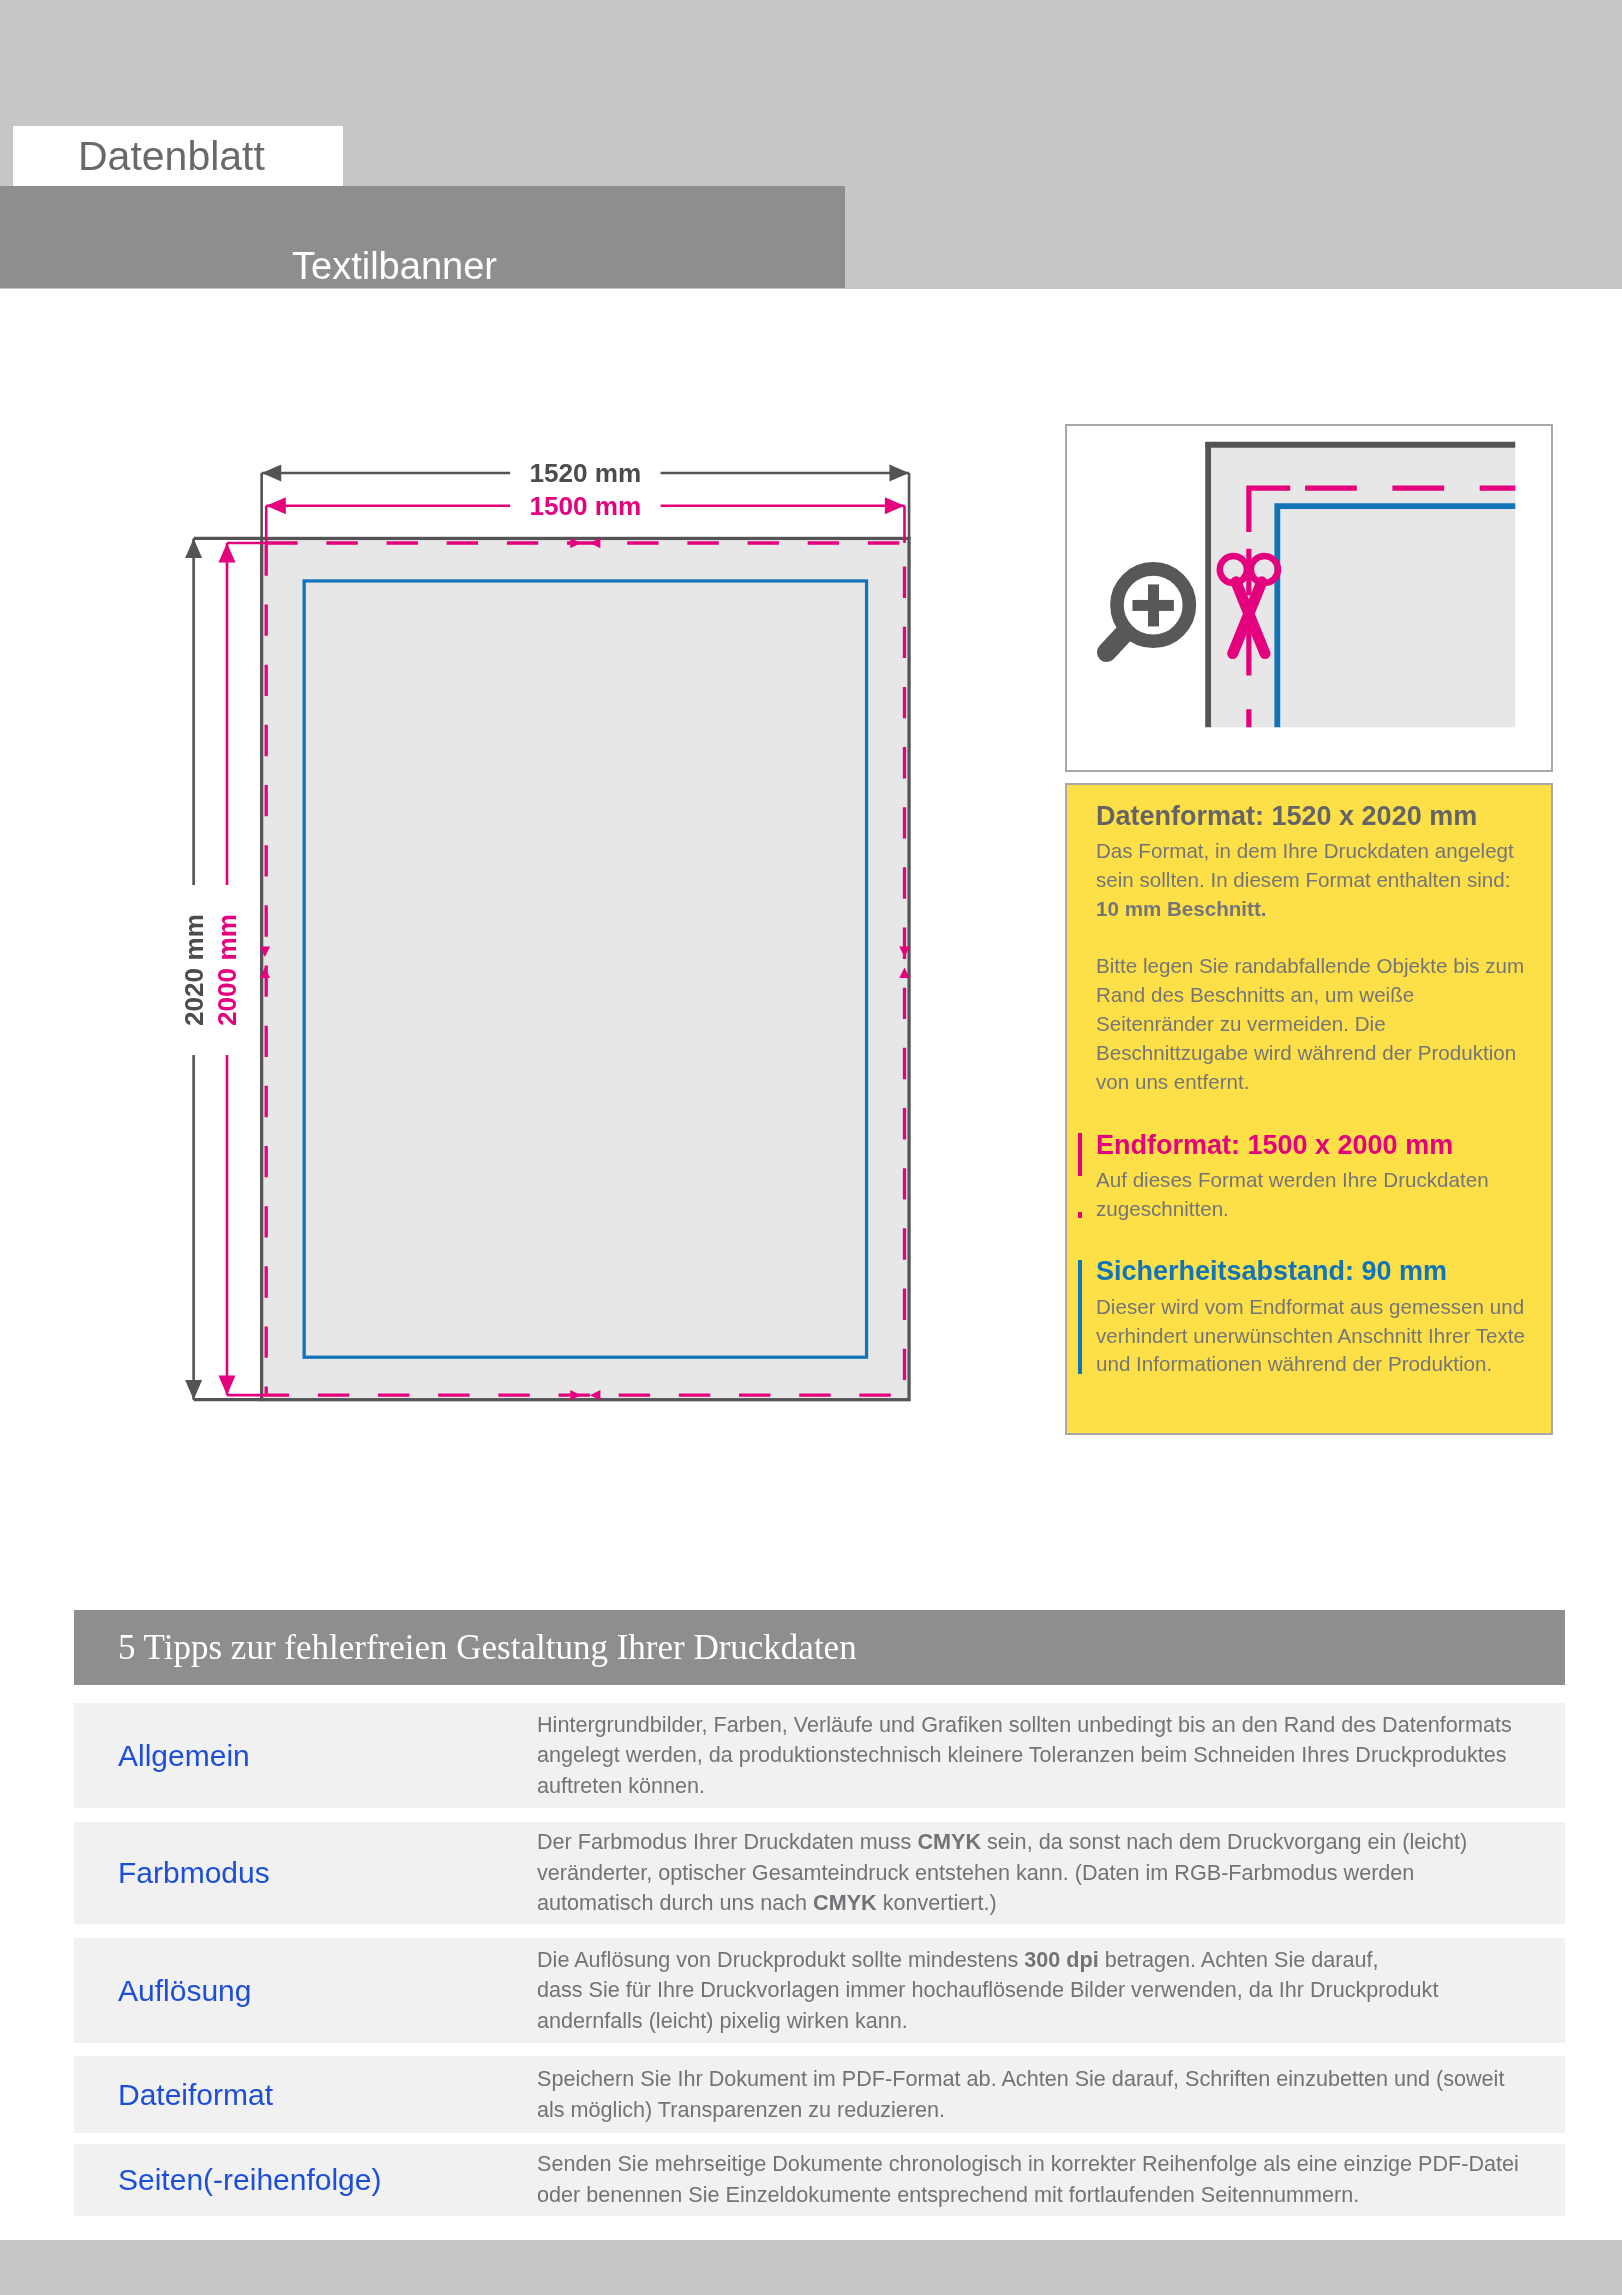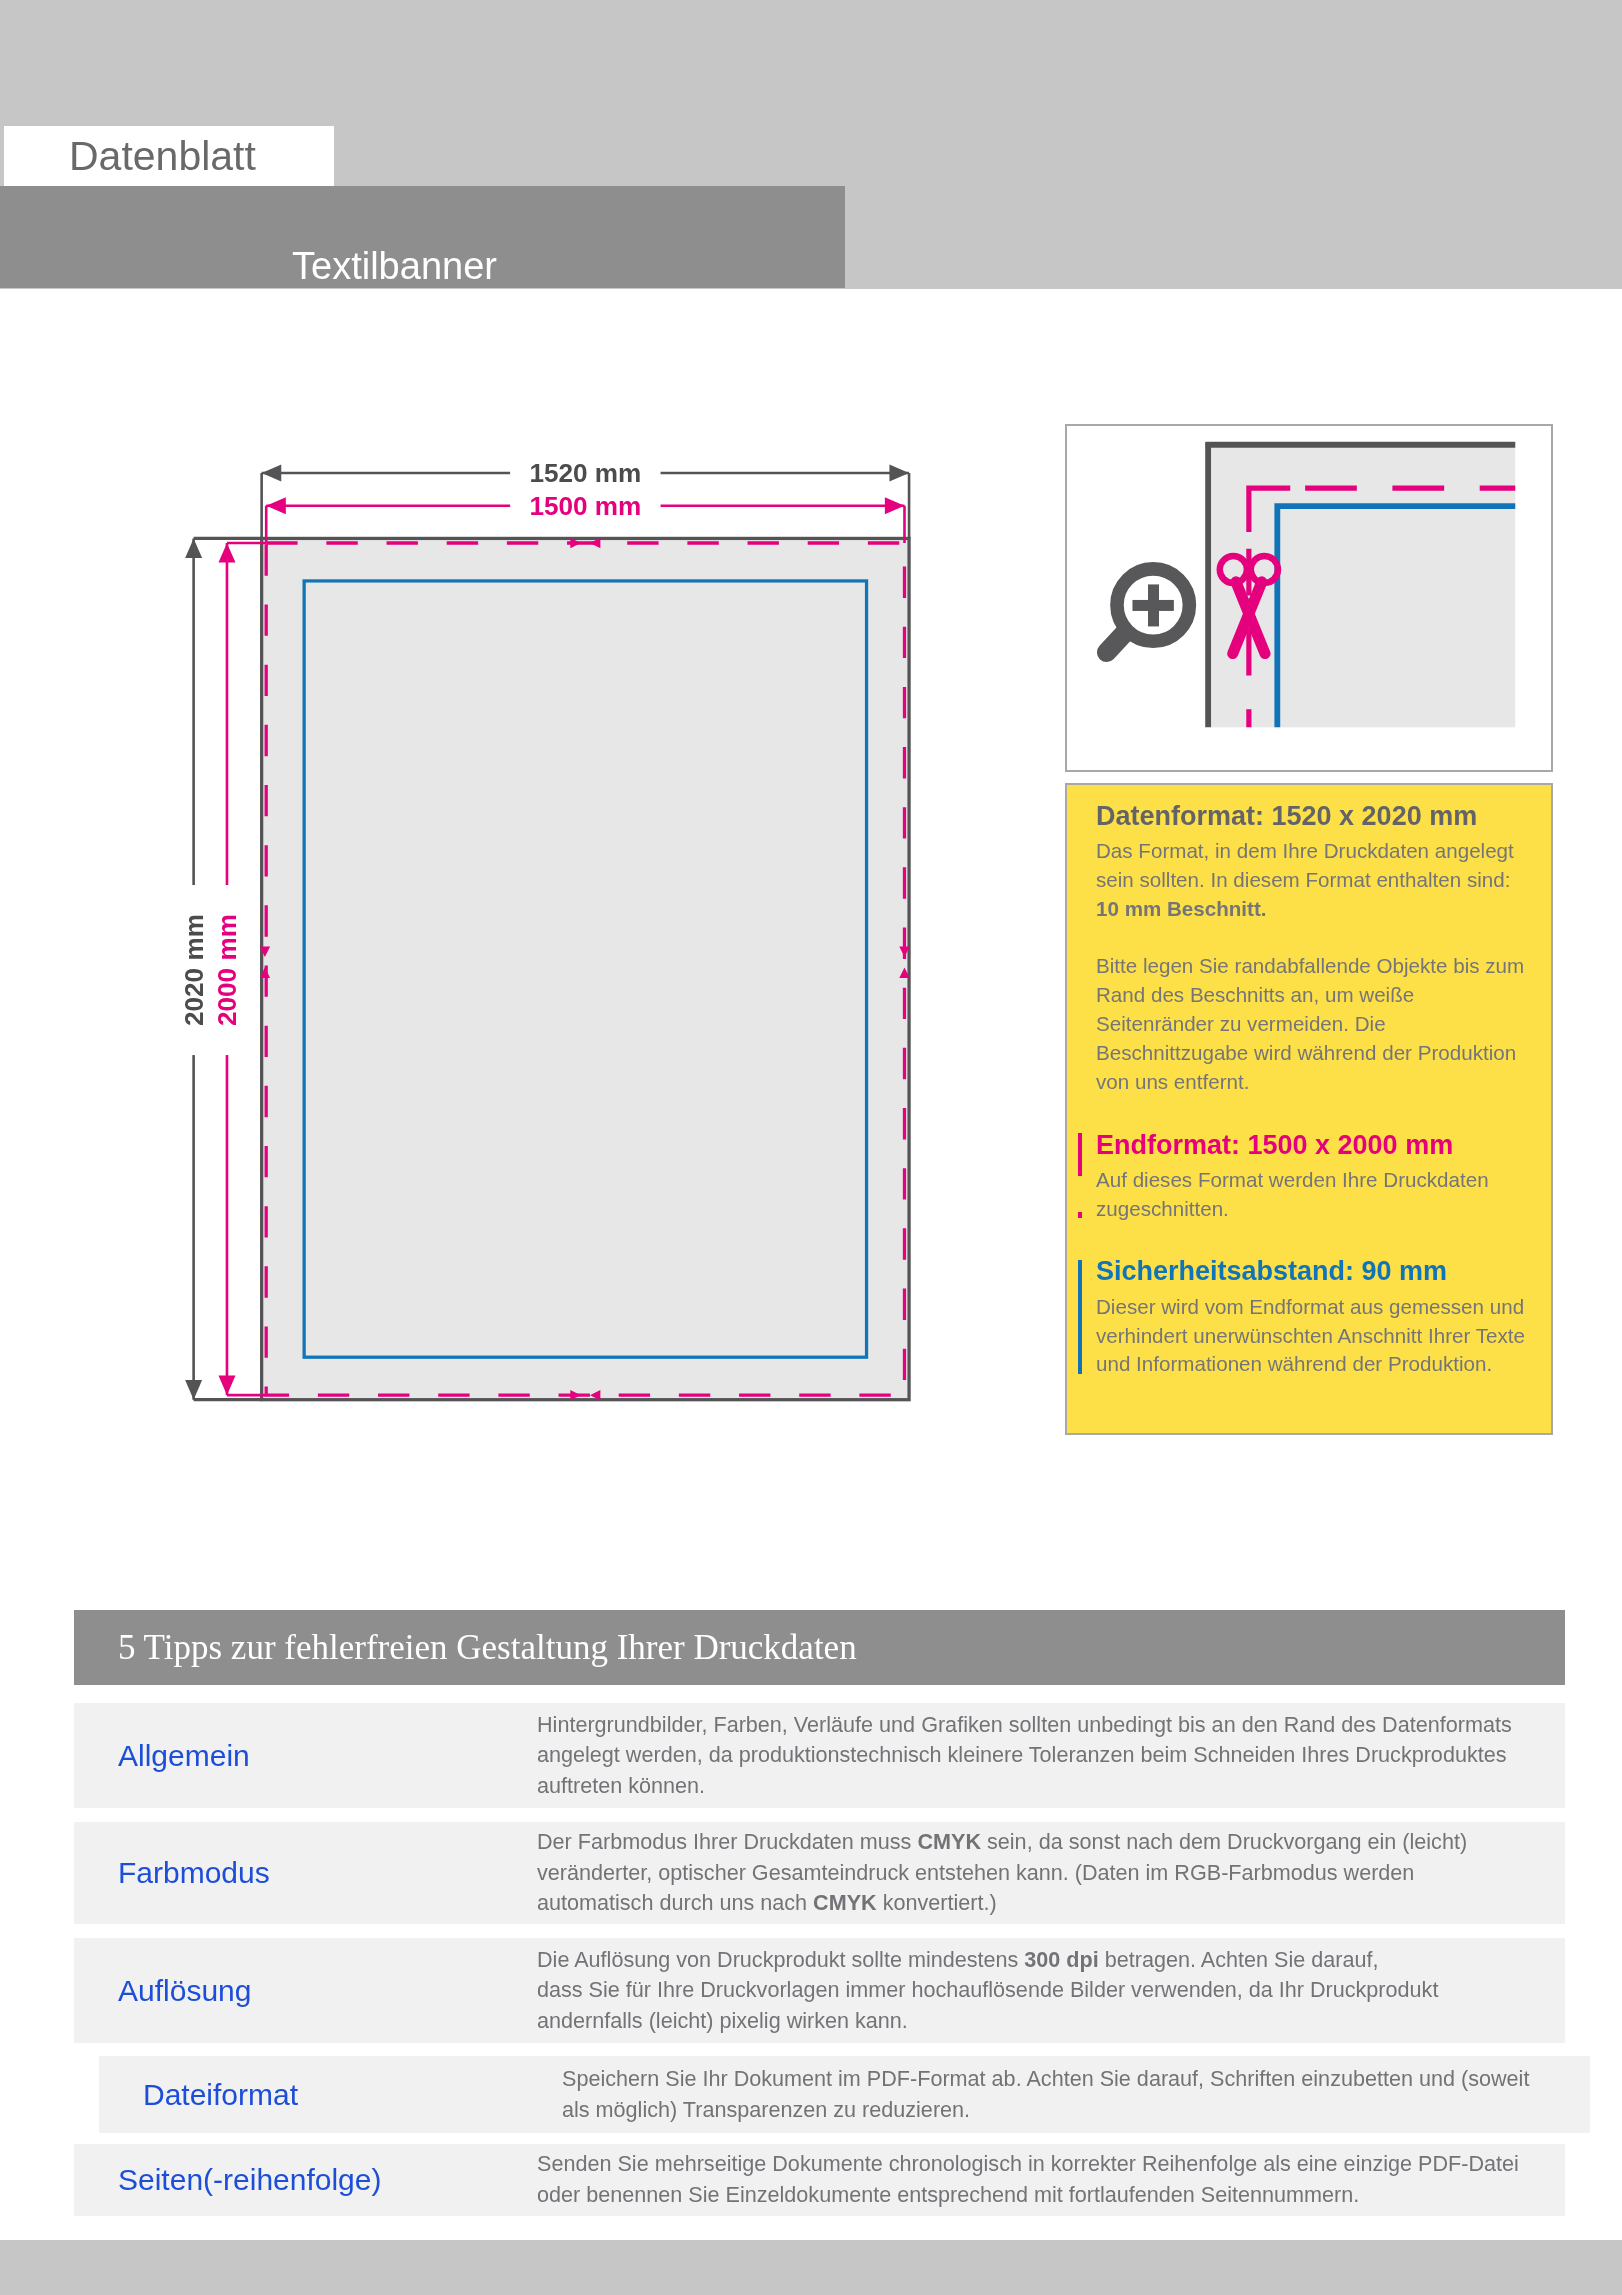--- a/index.html
+++ b/index.html
@@ -3,21 +3,21 @@
 <meta charset="utf-8">
 <style>
   html,body{margin:0;padding:0;background:#ffffff;}
   #page{
     position:relative;width:1623px;height:2295px;background:#ffffff;overflow:hidden;
     font-family:"Liberation Sans",sans-serif;color:#737377;
   }
   
   .band-top{position:absolute;left:0;top:0;width:1623px;height:289px;background:#c6c6c6;}
   .datenblatt-box{
-    position:absolute;left:4px;top:126px;width:330px;height:60px;background:#ffffff;
+    position:absolute;left:13px;top:126px;width:330px;height:60px;background:#ffffff;
     display:flex;align-items:center;box-sizing:border-box;padding-left:65px;
   }
   .datenblatt-box span{font-size:41px;color:#696969;}
   .title-bar{
     position:absolute;left:0;top:186px;width:845px;height:102px;background:#8e8e8e;
     display:flex;flex-direction:row;justify-content:center;align-items:flex-end;
     box-sizing:border-box;padding-right:56px;color:#ffffff;
   }
   .title-bar .t1{font-size:38px;line-height:43px;}
   .title-bar .t2{font-size:30px;line-height:37px;}
@@ -54,21 +54,21 @@
   .tips-bar span{color:#ffffff;font-size:35px;}
   .tip-row{
     position:absolute;left:74px;width:1491px;background:#f1f1f1;
     display:flex;align-items:center;box-sizing:border-box;
   }
   .tip-row .label{width:463px;box-sizing:border-box;padding-left:44px;font-size:30px;color:#1d4ed8;flex-shrink:0;}
   .tip-row .body{flex:1;box-sizing:border-box;padding-right:36px;font-size:21.6px;line-height:1.42;color:#737377;white-space:pre-wrap;}
   .row-1{top:1703px;height:105px;}
   .row-2{top:1822px;height:102px;}
   .row-3{top:1938px;height:105px;}
-  .row-4{top:2056px;height:77px;margin-left:25px;}
+  .row-4{top:2056px;height:77px;}
   .row-5{top:2144px;height:72px;}
   .band-bottom{position:absolute;left:0;top:2240px;width:1623px;height:56px;background:#c6c6c6;}
 </style>
 </head>
 <body>
 
 <div id="page">
 
   <div class="band-top"></div>
   <div class="datenblatt-box">

